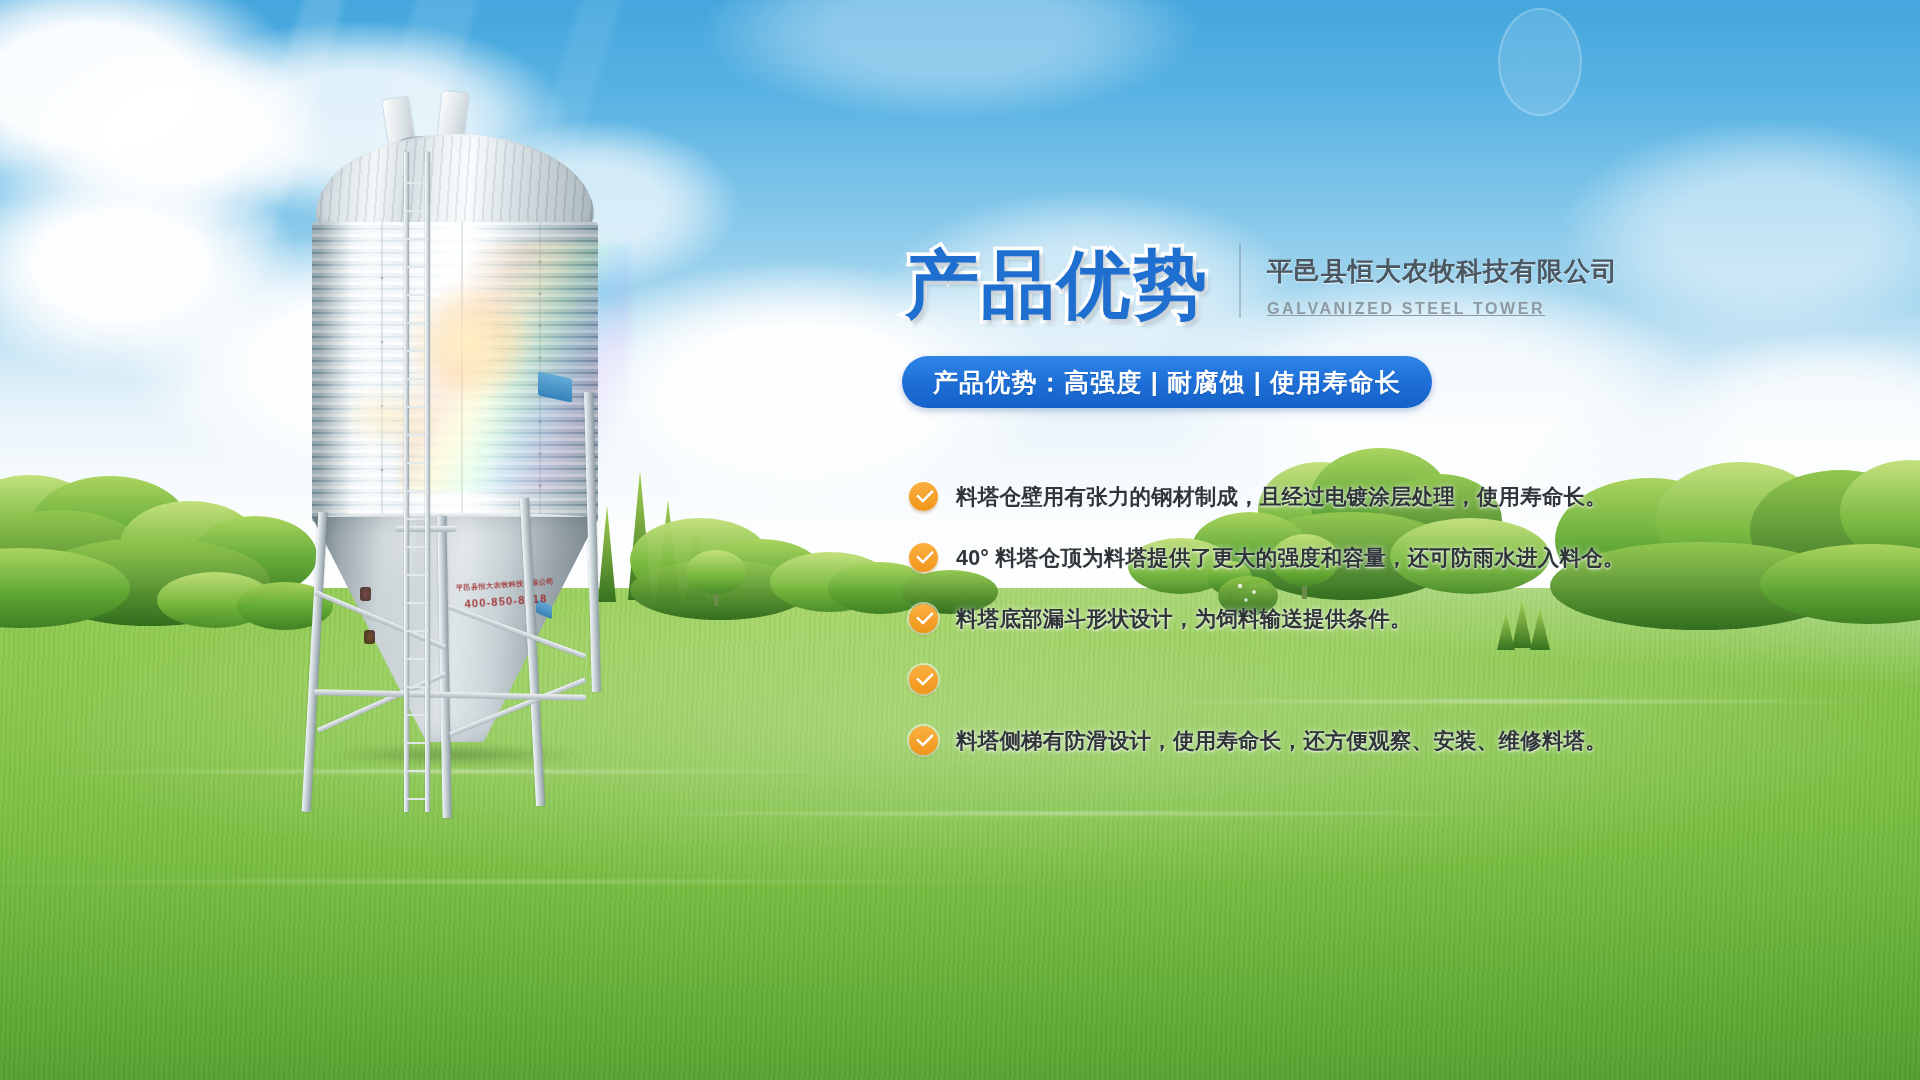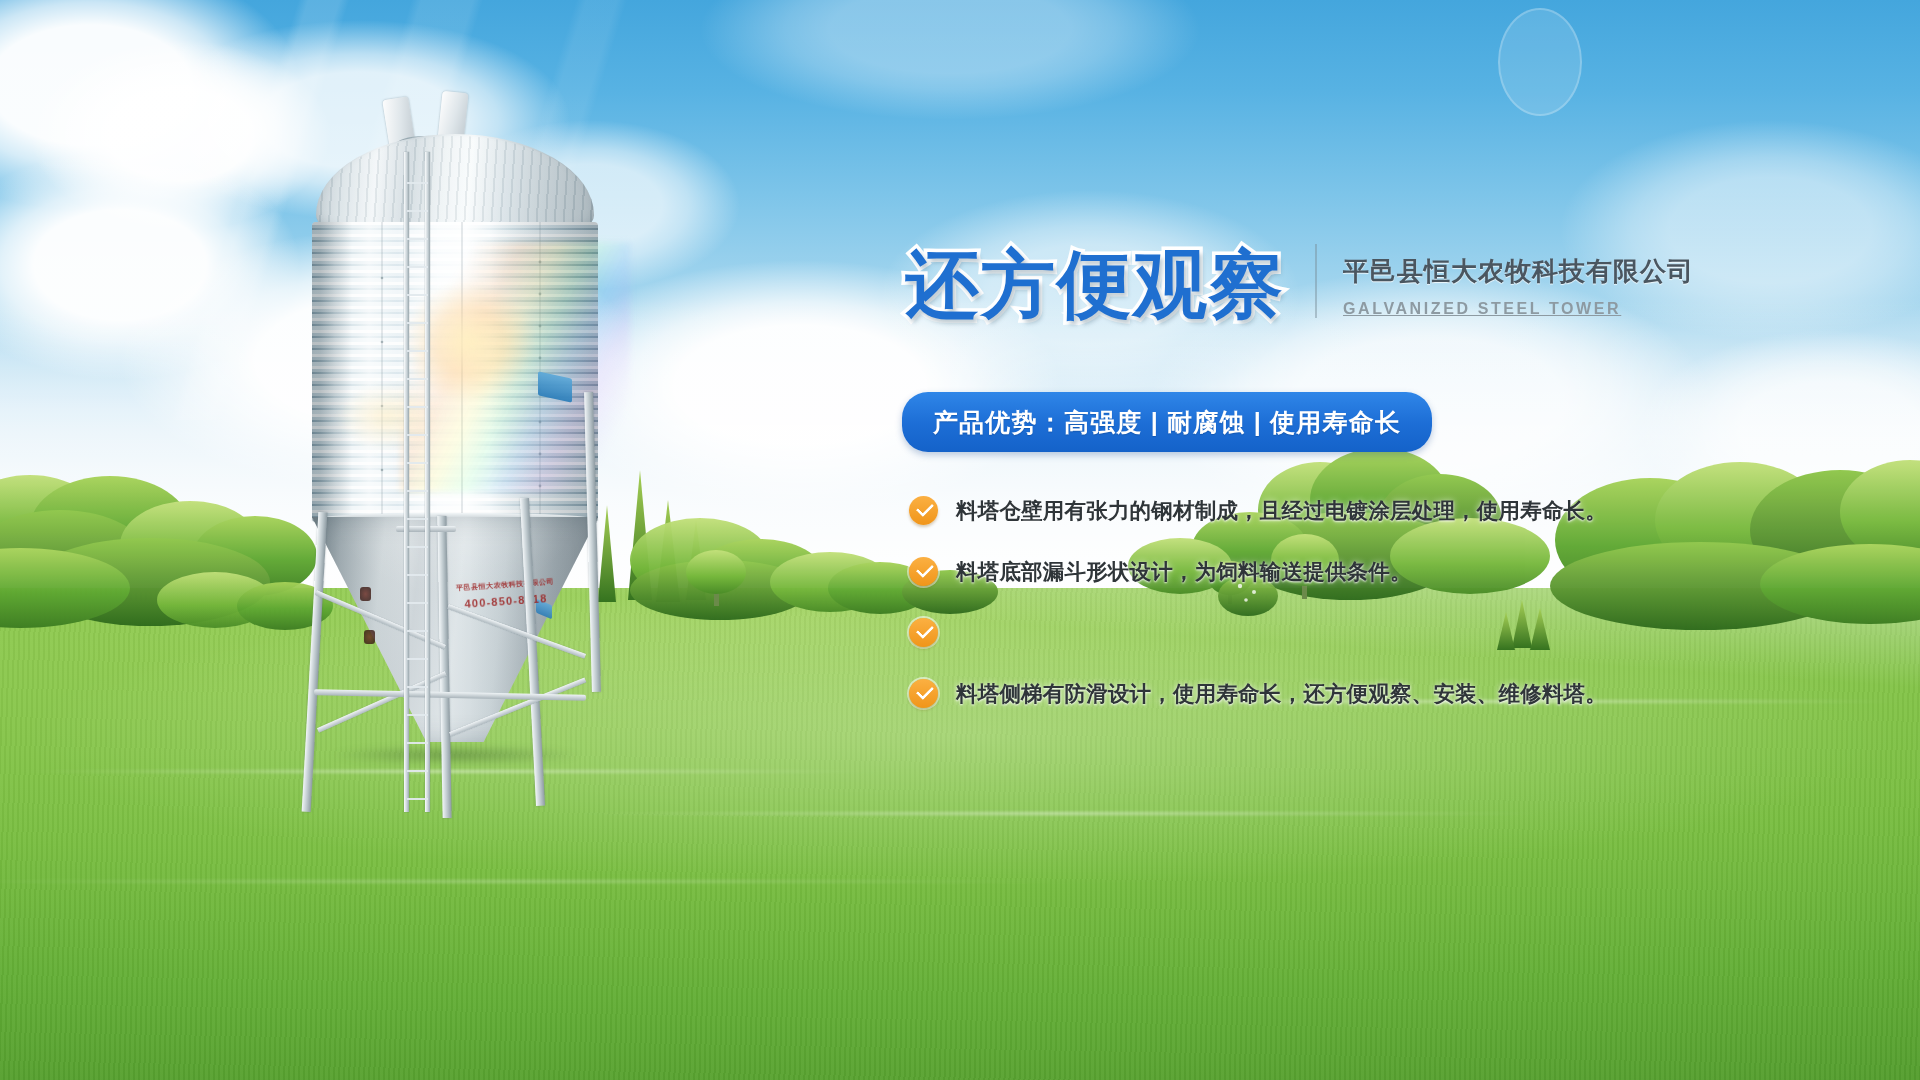--- a/index.html
+++ b/index.html
@@ -258,33 +258,33 @@
   .co-name {
     font-size:26px; font-weight:bold; color:#4a5660; letter-spacing:1px;
     text-shadow:0 1px 1px rgba(255,255,255,.8); white-space:nowrap;
   }
   .co-en {
     margin-top:11px; font-size:16px; font-weight:bold; color:#8d9aa2;
     letter-spacing:2.6px; white-space:nowrap;text-decoration:underline;
   }
 
   .pill {
-    position:absolute; left:-3px; top:392px;
-    width:530px; height:60px; border-radius:26px;
+    position:absolute; left:-3px; top:356px;
+    width:530px; height:52px; border-radius:26px;
     background:linear-gradient(180deg,#2f86e8 0%,#1d6ed6 52%,#1462c9 100%);
     box-shadow:0 3px 7px rgba(20,70,140,.28);
     display:flex; align-items:center; justify-content:center;
   }
   .pill-text {
     color:#fff; font-size:25px; font-weight:bold; letter-spacing:1.2px;
     white-space:nowrap; text-shadow:0 1px 1px rgba(0,40,90,.25);
   }
 
   .bullets { position:absolute; left:4px; top:482px; width:1000px; }
-  .bullet { display:flex; align-items:flex-end; height:43px; margin-bottom:18px; }
+  .bullet { display:flex; align-items:flex-start; height:43px; margin-bottom:18px; }
   .chk {
     flex:0 0 auto; width:29px; height:29px; border-radius:50%;
     background:linear-gradient(180deg,#fbb042,#f0951a);
     box-shadow:0 2px 3px rgba(120,80,10,.30), 0 0 0 2px rgba(255,255,255,.55);
     position:relative; margin-right:18px;
   }
   .chk::after {
     content:""; position:absolute; left:8px; top:7px;
     width:13px; height:7px;
     border-left:3.2px solid #fff; border-bottom:3.2px solid #fff;
@@ -512,36 +512,40 @@
         <div class="rung" style="top:562px;"></div>
       <div class="rung" style="top:590px;"></div> 
         <div class="rung" style="top:618px;"></div>
       <div class="rung" style="top:646px;"></div>
     </div>
   </div>
 
   <div class="content">
 
     <div class="title-row">
-      <div class="big-title">还方便观察</div>
+      <div class="big-title">产品优势</div>
       <div class="title-div"></div>
       <div class="co-block">
         <div class="co-name">平邑县恒大农牧科技有限公司</div>
         <div class="co-en">GALVANIZED STEEL TOWER</div>
       </div>
     </div>
 
     <div class="pill">
       <span class="pill-text">产品优势：高强度 | 耐腐蚀 | 使用寿命长</span>
     </div>
 
     <div class="bullets">
       <div class="bullet">
         <span class="chk"></span>
         <span class="btext">料塔仓壁用有张力的钢材制成，且经过电镀涂层处理，使用寿命长。</span>
+      </div>
+      <div class="bullet">
+        <span class="chk"></span>
+        <span class="btext">40° 料塔仓顶为料塔提供了更大的强度和容量，还可防雨水进入料仓。</span>
       </div>
       <div class="bullet">
         <span class="chk"></span>
         <span class="btext">料塔底部漏斗形状设计，为饲料输送提供条件。</span>
       </div>
       <div class="bullet">
         <span class="chk"></span>
       </div>
       <div class="bullet">
         <span class="chk"></span>

